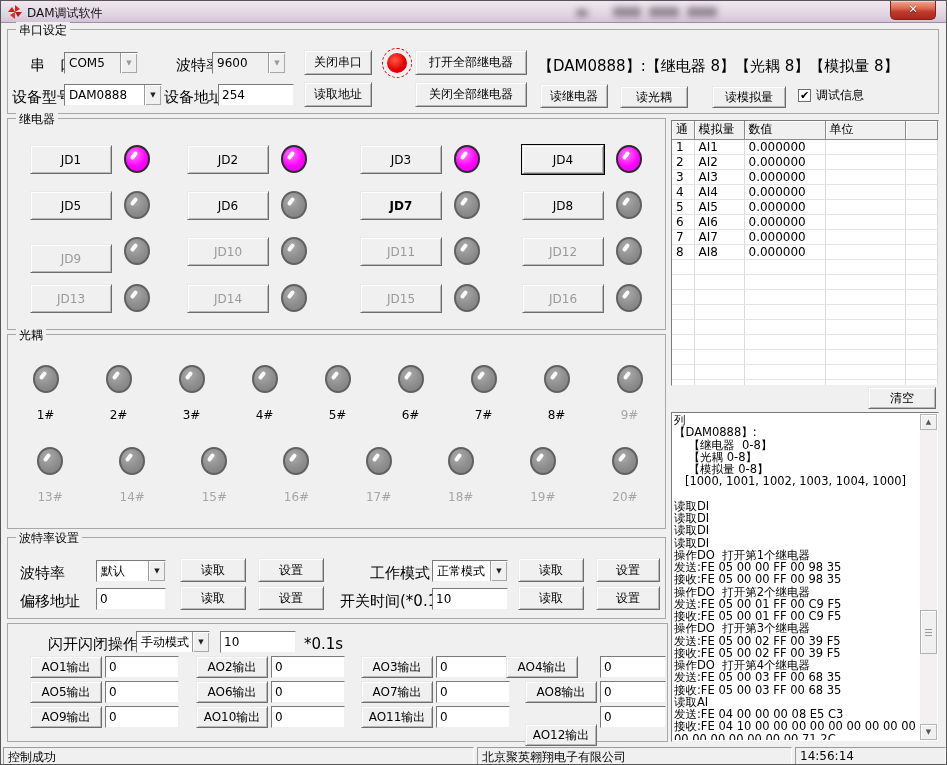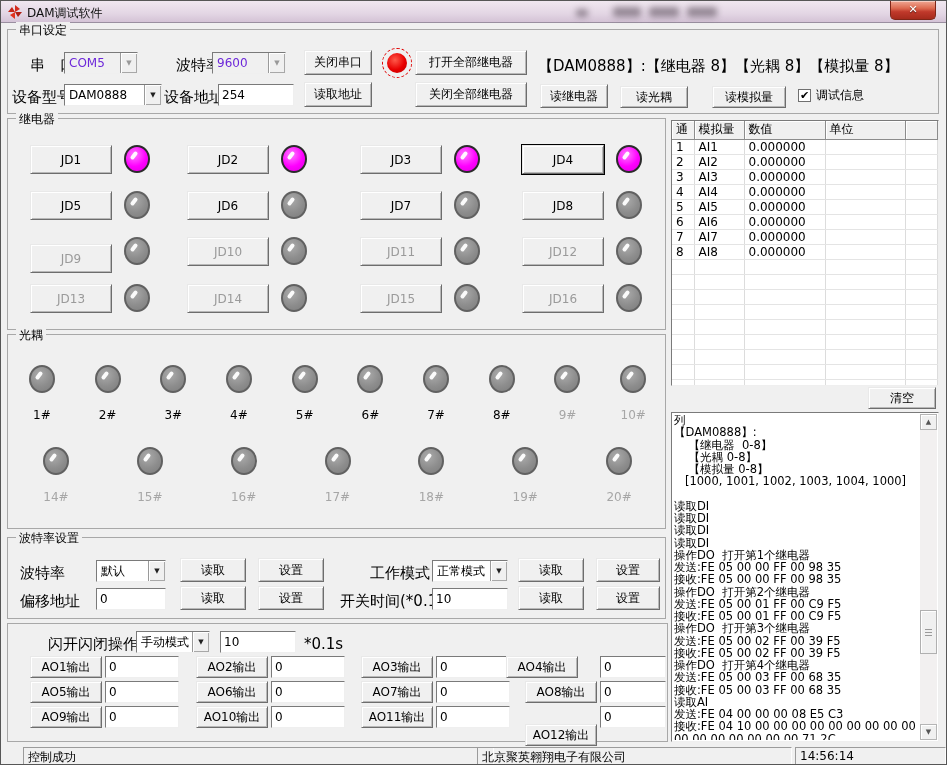--- a/index.html
+++ b/index.html
@@ -32,21 +32,21 @@
   .btn.disabled { color:#9a9a9a; }
   .txt { position:absolute; border:1px solid; border-color:#7a7a7a #efefef #efefef #7a7a7a;
     background:#fff; font-family:"DejaVu Sans",sans-serif; font-size:12px; padding:2px 3px; }
   .combo { position:absolute; border:1px solid; border-color:#7a7a7a #efefef #efefef #7a7a7a;
     background:#fff; display:flex; align-items:center; cursor:pointer; }
   .combo .val { flex:1; padding:0 4px; font-size:12px; white-space:nowrap; overflow:hidden; }
   .combo .arr { width:17px; height:100%; background:#f0f0f0; border-left:1px solid #9a9a9a;
     box-shadow:inset 1px 1px 0 #fff, inset -1px -1px 0 #a8a8a8;
     font-size:7px; color:#222; display:flex; align-items:center; justify-content:center; }
   .combo.disabled { background:#f0f0f0; }
-  .combo.disabled .val { color:#6d28d9; }
+  .combo.disabled .val { color:#000000; }
   .combo.disabled .arr { color:#999; }
   .checkbox-wrap { position:absolute; display:flex; align-items:center; gap:5px; cursor:pointer; }
   .cb-box { width:13px; height:13px; background:#fff; border:1px solid #707070;
     font-size:11px; line-height:11px; text-align:center; color:#000; }
 
   
   .led { position:absolute; width:26px; height:28px; border-radius:50%; }
   .led::after { content:""; position:absolute; left:6px; top:4px; width:4px; height:9px;
     background:#fff; border-radius:2px; transform:rotate(38deg); opacity:.95; }
   .led.on  { background:radial-gradient(circle at 38% 32%, #ff7bff 0%, #ff00ff 55%, #df00df 100%);
@@ -176,21 +176,21 @@
     <span class="led on" style="left:273px;top:26px;"></span>
     <button class="btn" style="left:352px;top:26px;width:82px;height:29px;">JD3</button>
     <span class="led on" style="left:446px;top:26px;"></span>
     <button class="btn default" style="left:514px;top:26px;width:82px;height:29px;">JD4</button>
     <span class="led on" style="left:608px;top:26px;"></span>
 
     <button class="btn" style="left:22px;top:72px;width:82px;height:29px;">JD5</button>
     <span class="led off" style="left:116px;top:72px;"></span>
     <button class="btn" style="left:179px;top:72px;width:82px;height:29px;">JD6</button>
     <span class="led off" style="left:273px;top:72px;"></span>
-    <button class="btn" style="left:352px;top:72px;width:82px;height:29px;">JD7</button>
+    <button class="btn" style="left:352px;top:72px;width:82px;height:29px;font-weight:bold;">JD7</button>
     <span class="led off" style="left:446px;top:72px;"></span>
     <button class="btn" style="left:514px;top:72px;width:82px;height:29px;">JD8</button>
     <span class="led off" style="left:608px;top:72px;"></span>
 
     <button class="btn disabled" style="left:22px;top:118px;width:82px;height:29px;margin-top:7px;">JD9</button>
     <span class="led off" style="left:116px;top:118px;"></span>
     <button class="btn disabled" style="left:179px;top:118px;width:82px;height:29px;">JD10</button>
     <span class="led off" style="left:273px;top:118px;"></span>
     <button class="btn disabled" style="left:352px;top:118px;width:82px;height:29px;">JD11</button>
     <span class="led off" style="left:446px;top:118px;"></span>
@@ -421,27 +421,27 @@
           <span class="opto-lab">7#</span>
         </div>
       <div class="opto-cell">
           <span class="led off"></span>
           <span class="opto-lab">8#</span>
         </div>
       <div class="opto-cell">
           <span class="led off"></span>
           <span class="opto-lab dis">9#</span>
         </div>
-      <div class="opto-cell">
-          <span class="led off"></span>
-          <span class="opto-lab dis">10#</span>
-        </div>
     </div>
 
     <div class="opto-row" style="top:112px;">
+      <div class="opto-cell">
+          <span class="led off"></span>
+          <span class="opto-lab dis">13#</span>
+        </div>
       <div class="opto-cell">
           <span class="led off"></span>
           <span class="opto-lab dis">14#</span>
         </div>
       <div class="opto-cell">
           <span class="led off"></span>
           <span class="opto-lab dis">15#</span>
         </div>
       <div class="opto-cell">
           <span class="led off"></span>
@@ -527,18 +527,18 @@
     <input class="txt" style="left: 97px; top: 82px; width: 74px; height: 22px;" value="0">
     <button class="btn" style="left:188px;top:82px;width:72px;height:22px;">AO10输出</button>
     <input class="txt" style="left: 263px; top: 82px; width: 74px; height: 22px;" value="0">
     <button class="btn" style="left:353px;top:82px;width:72px;height:22px;">AO11输出</button>
     <input class="txt" style="left: 428px; top: 82px; width: 74px; height: 22px;" value="0">
     <button class="btn" style="left:517px;top:82px;width:72px;height:22px;margin-top:18px;">AO12输出</button>
     <input class="txt" style="left: 592px; top: 82px; width: 66px; height: 22px;" value="0">
   </div>
 
   <div class="statusbar">
-    <div class="status-seg" style="left:2px;width:471px;margin-left:20px;">控制成功</div>
+    <div class="status-seg" style="left:2px;width:471px;">控制成功</div>
     <div class="status-seg" style="left:476px;width:315px;">北京聚英翱翔电子有限公司</div>
     <div class="status-seg" style="left:794px;width:151px;">14:56:14</div>
   </div>
 
 </div>
 
 </body></html>

